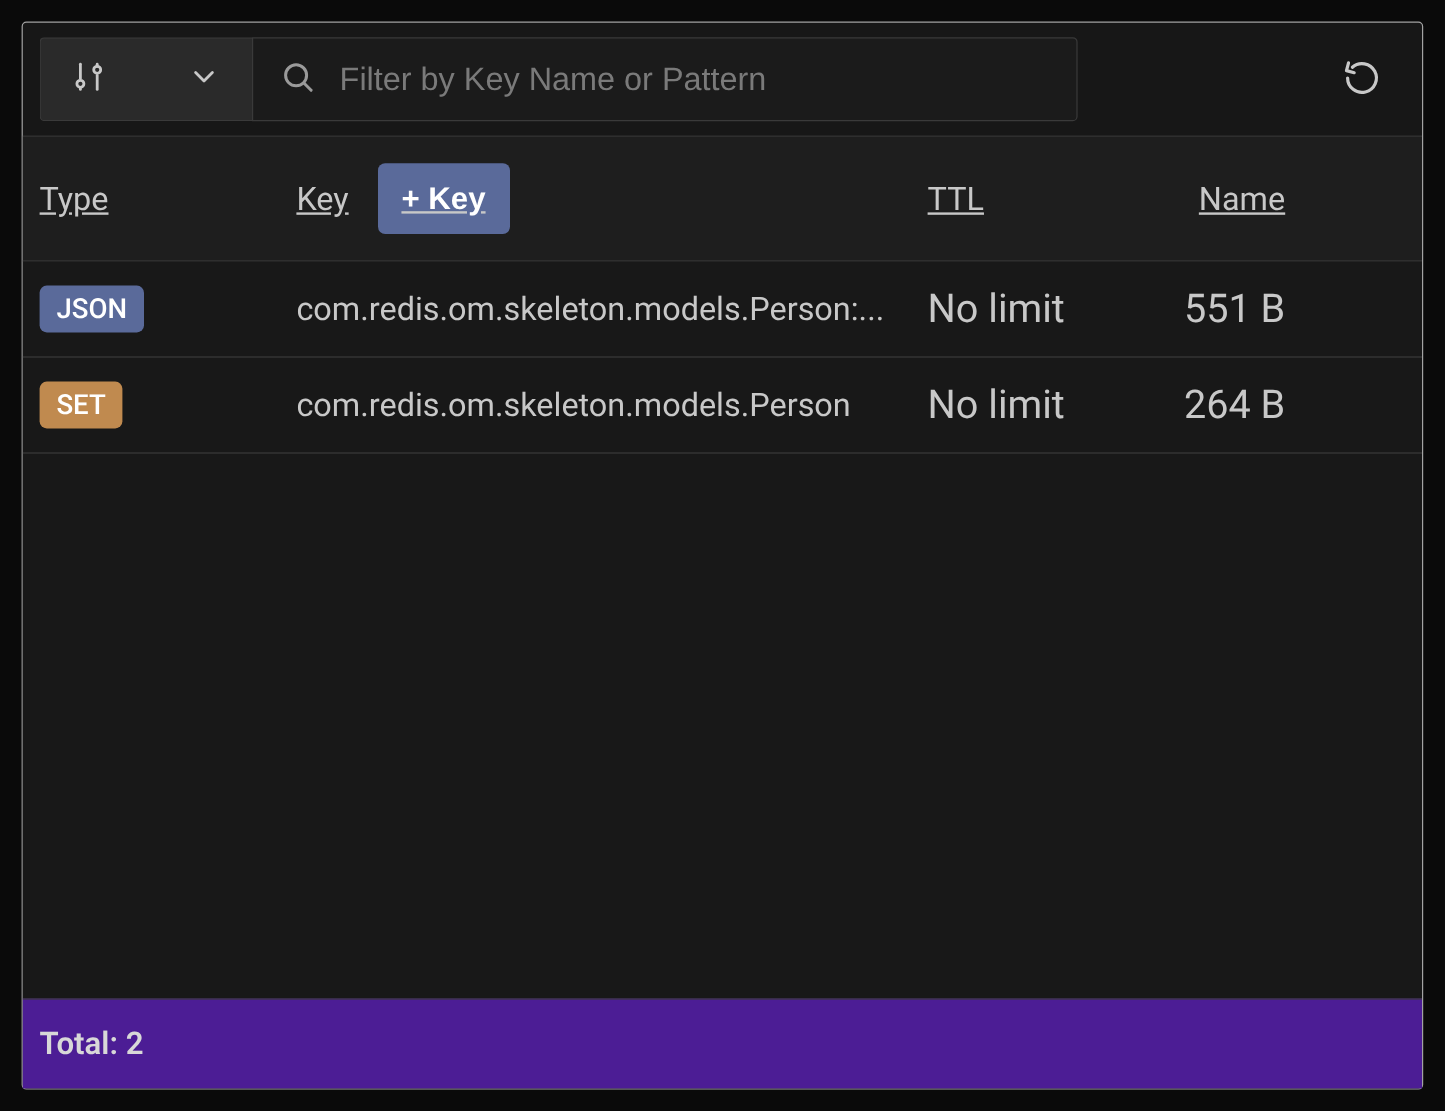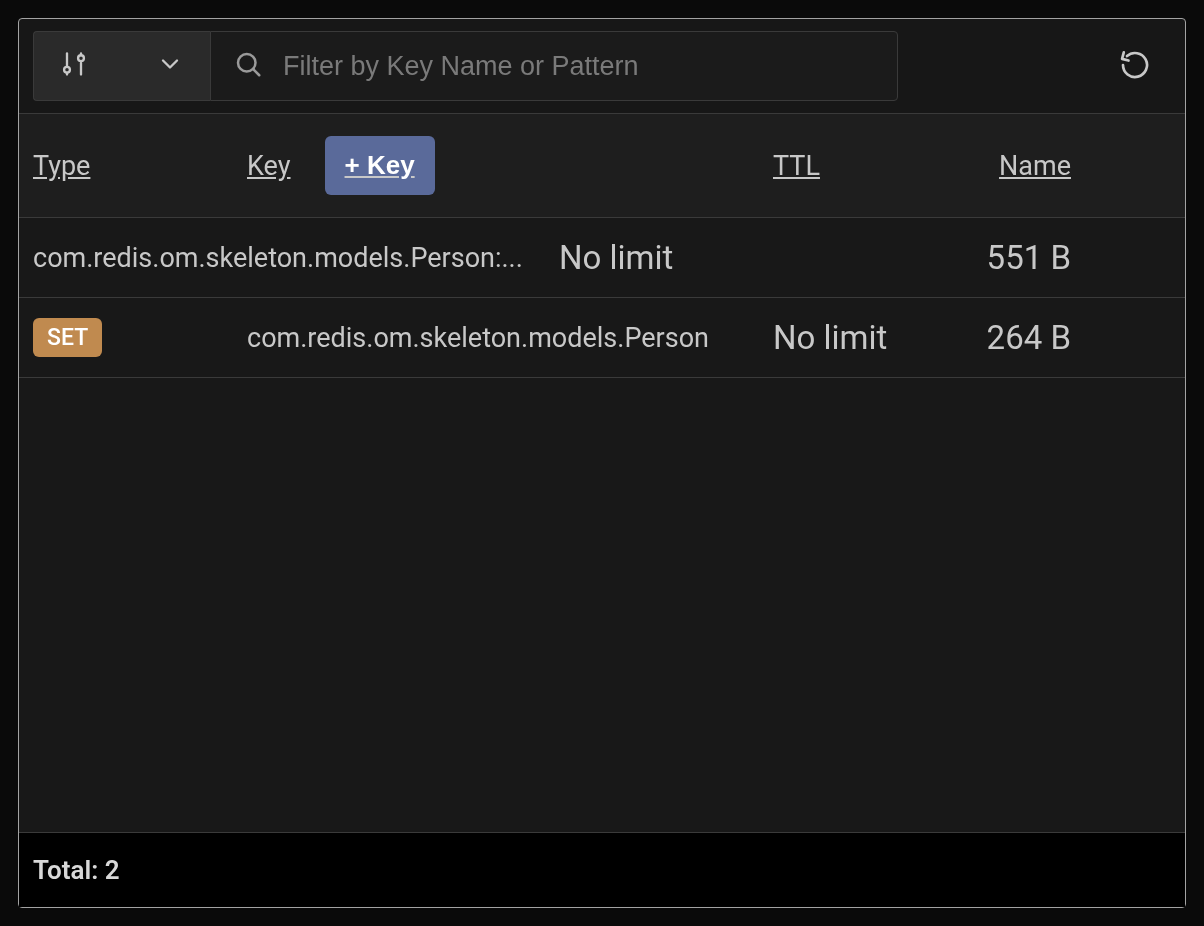--- a/index.html
+++ b/index.html
@@ -87,21 +87,21 @@
     }
     .col-type {
       width: 214px;
       font-size: 27px;
     }
     .col-key {
       width: 526px;
       font-size: 27px;
       display: flex;
       align-items: center;
-      gap: 34px;
+      gap: 24px;
     }
     .col-ttl {
       width: 194px;
       font-size: 27px;
     }
     .col-size {
       flex: 1;
       text-align: right;
       font-size: 27px;
       padding-right: 100px;
@@ -153,21 +153,21 @@
     .ttl-text, .size-text {
       font-size: 33px;
       color: #c8c8c8;
     }
     .footer {
       padding: 22px 14px;
       font-size: 26px;
       font-weight: 600;
       color: #d8d8d8;
       border-top: 1px solid #3a3a3a;
-      background: #000000;
+      background: #4c1d95;
     }
   </style>
 </head>
 <body>
 
 <div class="panel">
 
   <div class="toolbar">
     <div class="filter-dropdown">
       <span>
@@ -211,20 +211,23 @@
     <div class="col-key">
       <span>Key</span>
       <button class="add-key-btn">+ Key</button>
     </div>
     <div class="col-ttl">TTL</div>
     <div class="col-size">Name</div>
   </div>
 
   <div class="rows">
     <div class="data-row">
+      <div class="col-type">
+        <span class="type-badge json">JSON</span>
+      </div>
       <div class="col-key">
         <span class="key-text">com.redis.om.skeleton.models.Person:...</span>
       </div>
       <div class="col-ttl">
         <span class="ttl-text">No limit</span>
       </div>
       <div class="col-size">
         <span class="size-text">551 B</span>
       </div>
     </div>

